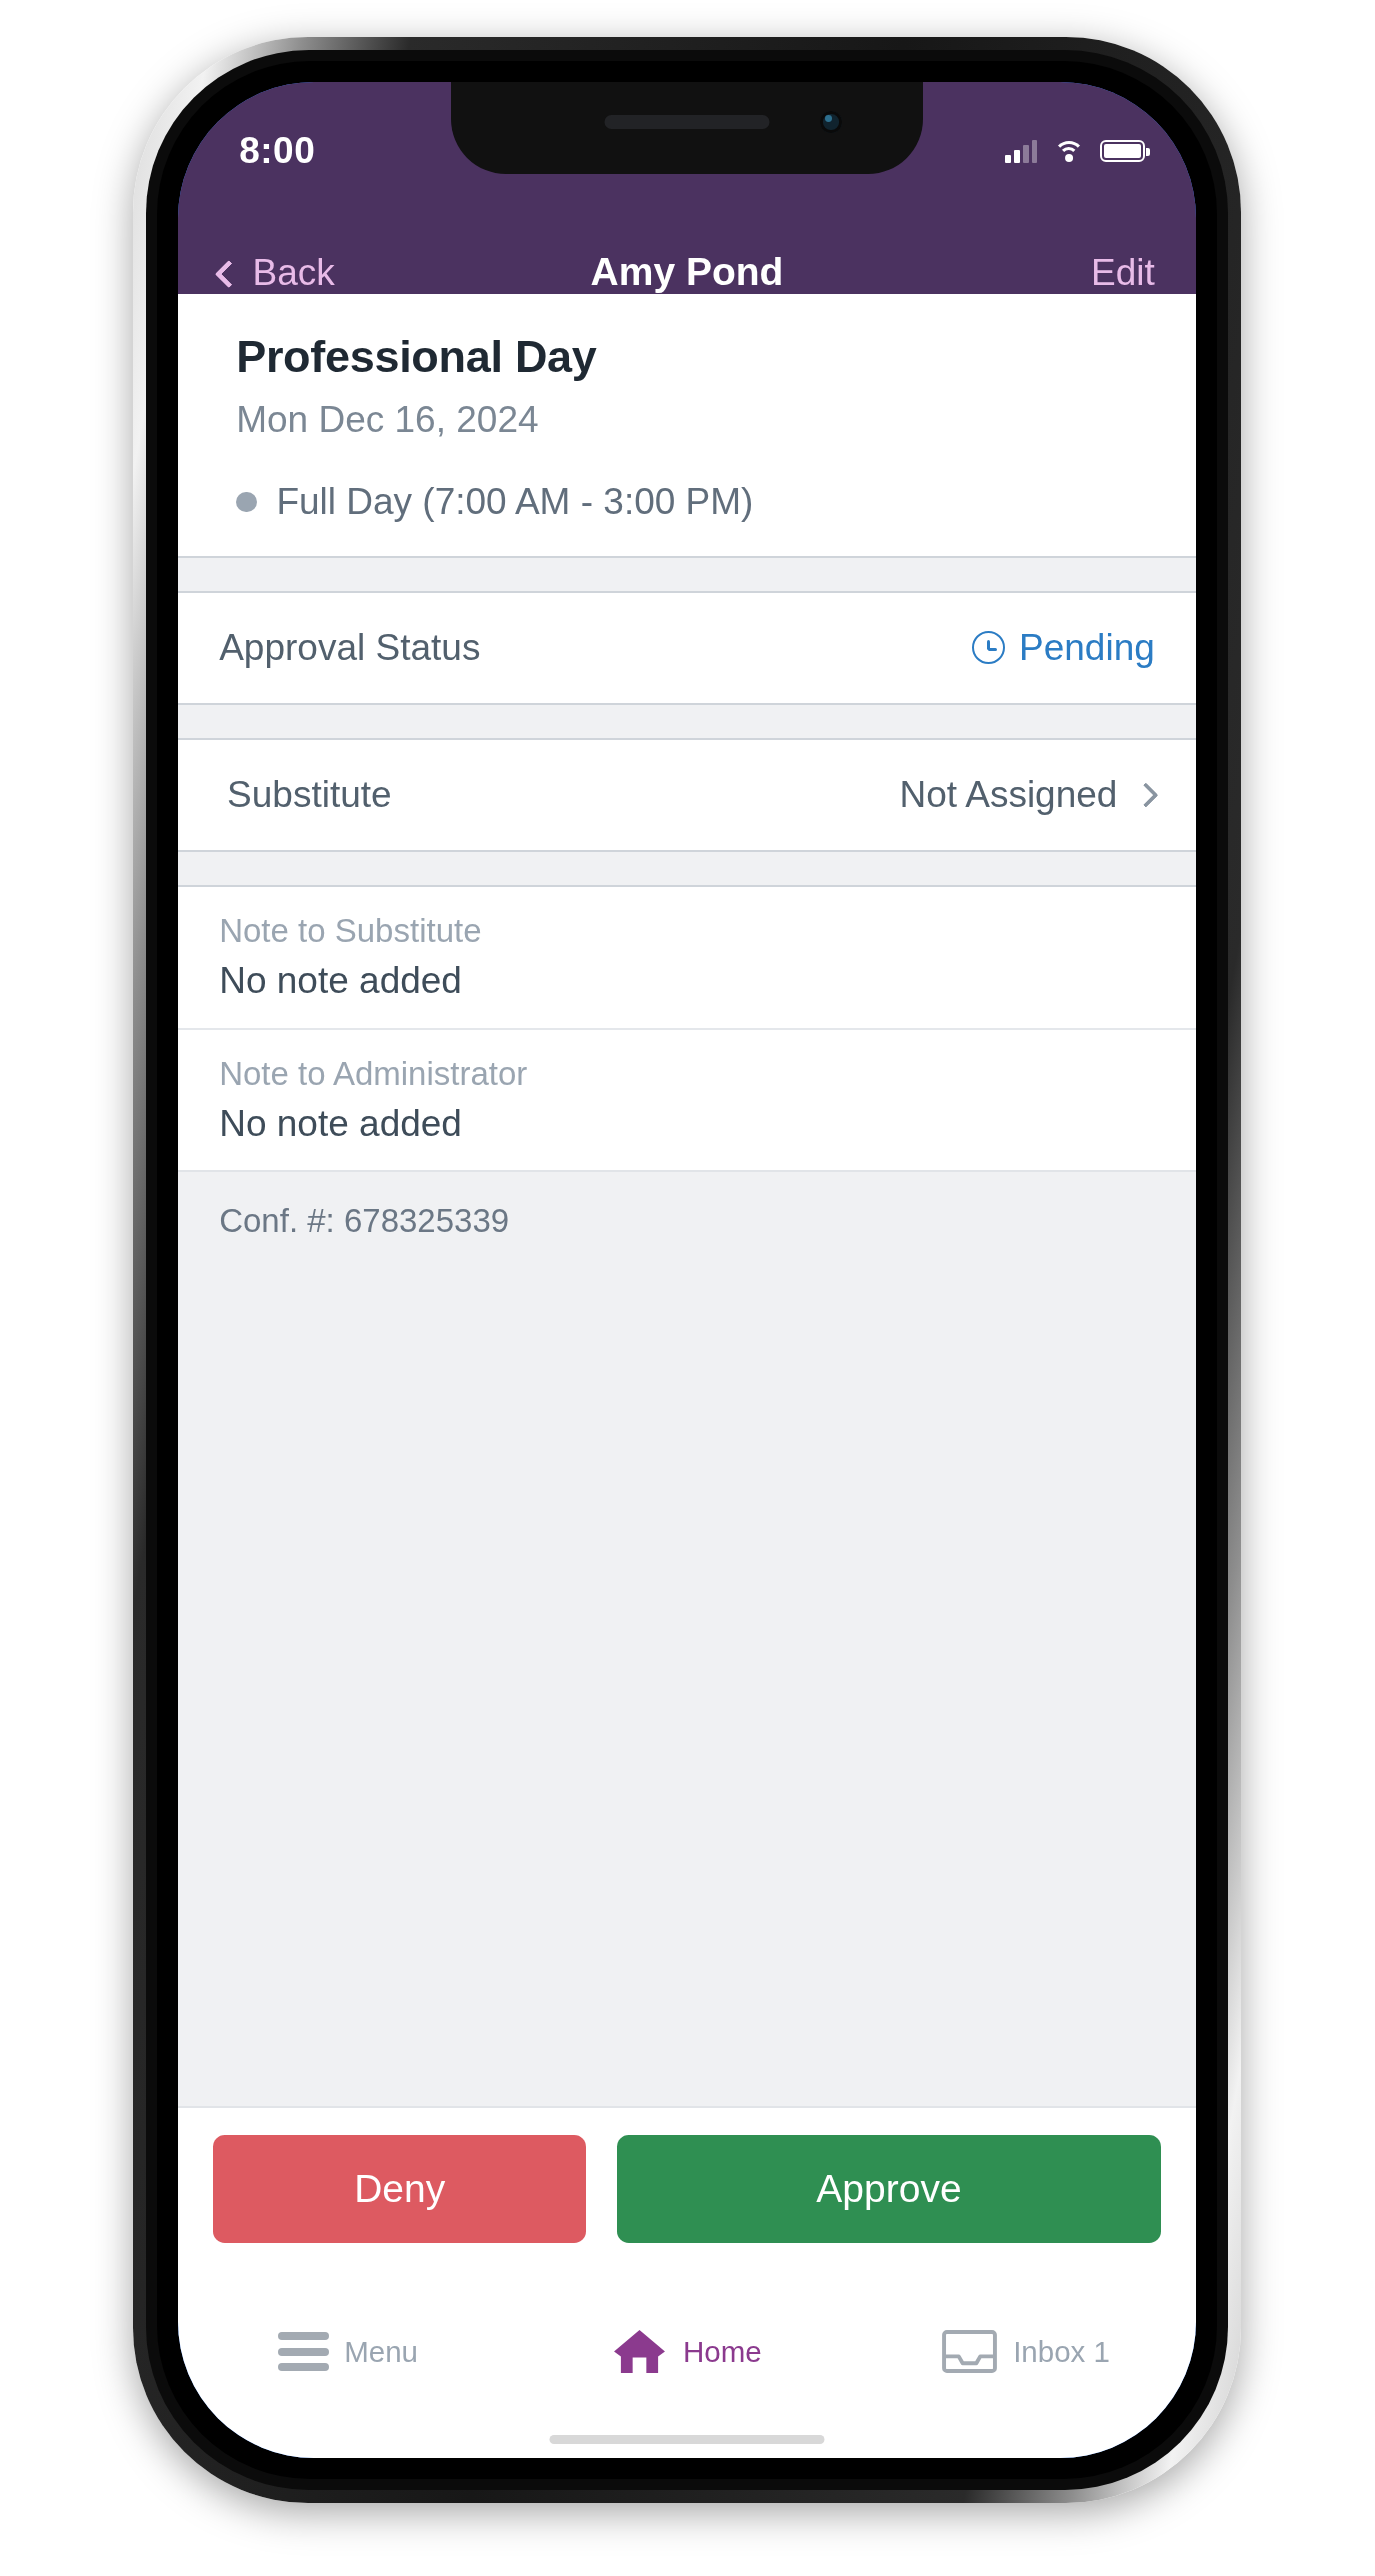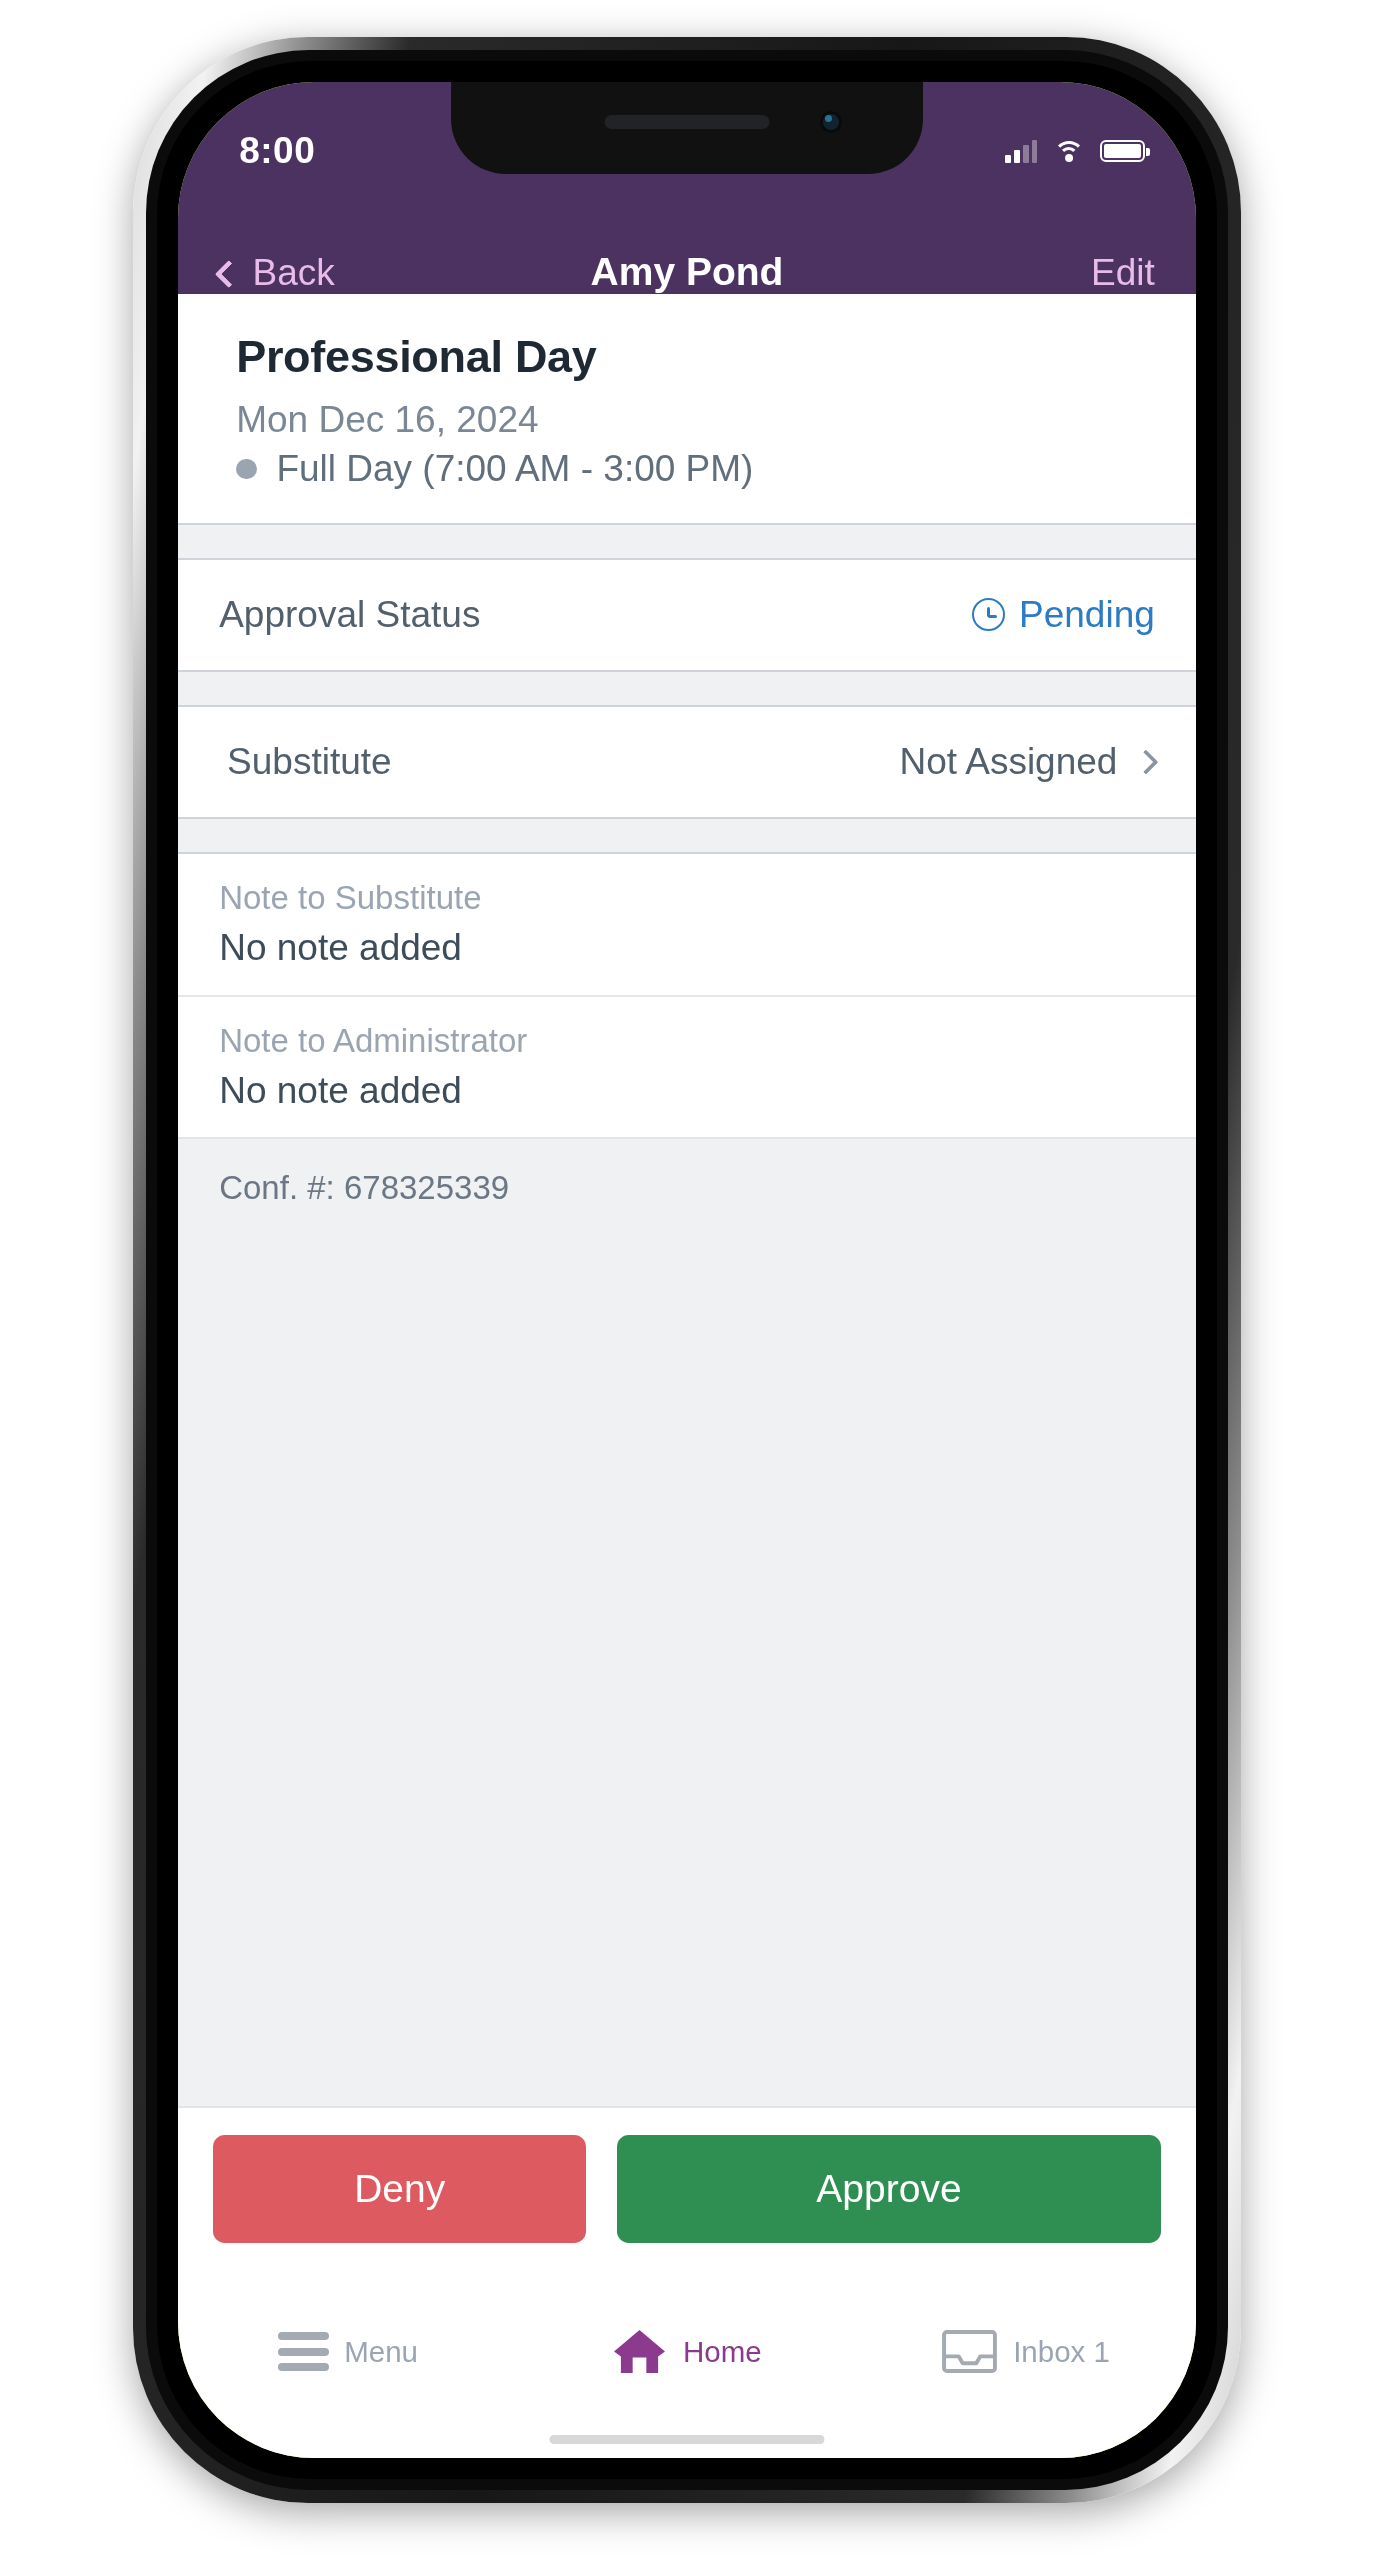--- a/index.html
+++ b/index.html
@@ -34,21 +34,21 @@
     position: absolute;
     left: 10.8px; top: 10.8px; right: 10.8px; bottom: 10.8px;
     border-radius: 153px;
     background: #000000;
     overflow: hidden;
   }
   .screen {
     position: absolute;
     left: 21.6px; top: 21.6px; right: 21.6px; bottom: 21.6px;
     border-radius: 136px;
-    background: #bef264;
+    background: #3b82f6;
     overflow: hidden;
     display: flex;
     flex-direction: column;
   }
 
   
   .btn-side {
     position: absolute;
     background: linear-gradient(180deg,#bcbcbc,#4a4a4a 30%,#2b2b2b 70%,#9a9a9a);
     border-radius: 3.9px;
@@ -208,21 +208,21 @@
     font-weight: bold;
     color: #1f2933;
     letter-spacing: -0.3px;
   }
   .absence-date {
     margin-top: 15.7px;
     font-size: 37px;
     color: #7b8794;
   }
   .absence-time {
-    margin-top: 7px;
+    margin-top: 40px;
     display: flex;
     align-items: center;
     gap: 19.6px;
     font-size: 37px;
     color: #616e7c;
   }
   .dot {
     width: 20.6px; height: 20.6px;
     border-radius: 50%;
     background: #9aa5b1;

